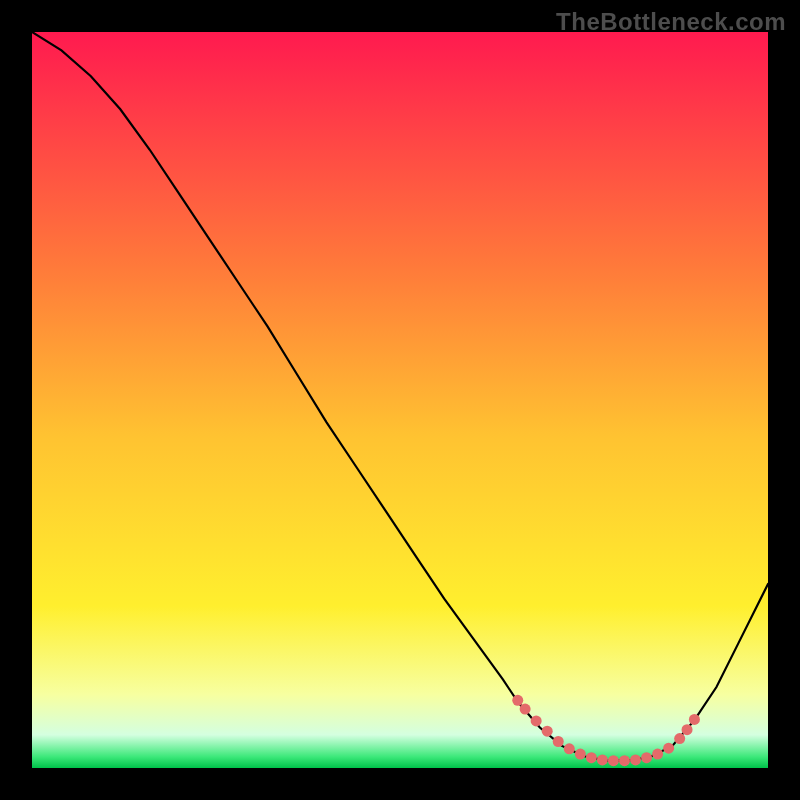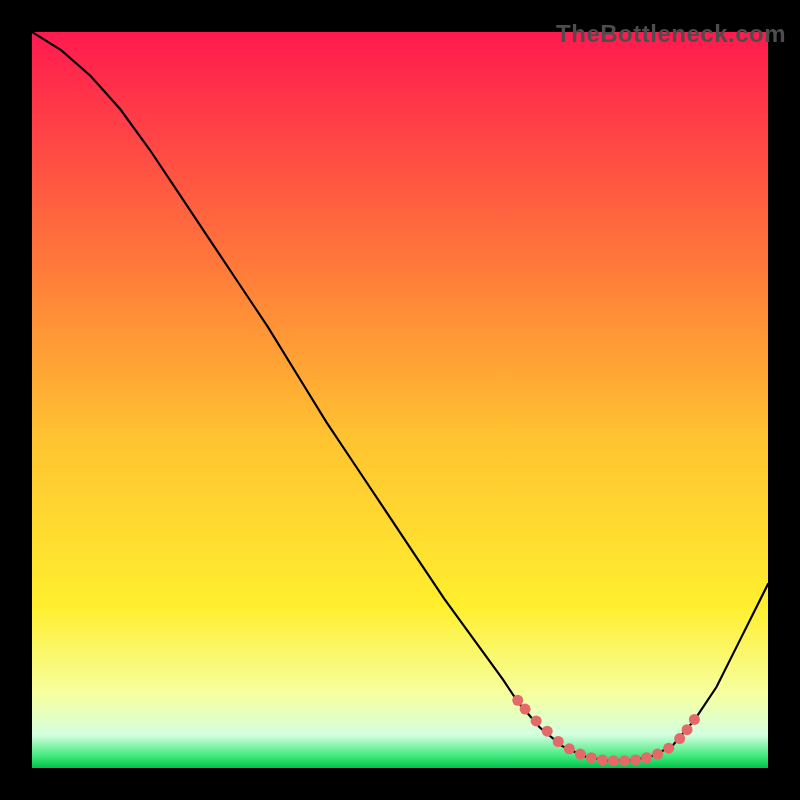--- a/index.html
+++ b/index.html
@@ -11,21 +11,21 @@
     overflow: hidden;
     font-family: Arial, Helvetica, sans-serif;
   }
   .frame {
     position: absolute;
     inset: 0;
     background: #000;
   }
   .watermark {
     position: absolute;
-    top: 20px;
+    top: 8px;
     right: 14px;
     color: #4d4d4d;
     font-size: 24px;
     font-weight: 600;
     letter-spacing: 0.5px;
     z-index: 20;
   }
   .plot {
     position: absolute;
     left: 32px;

